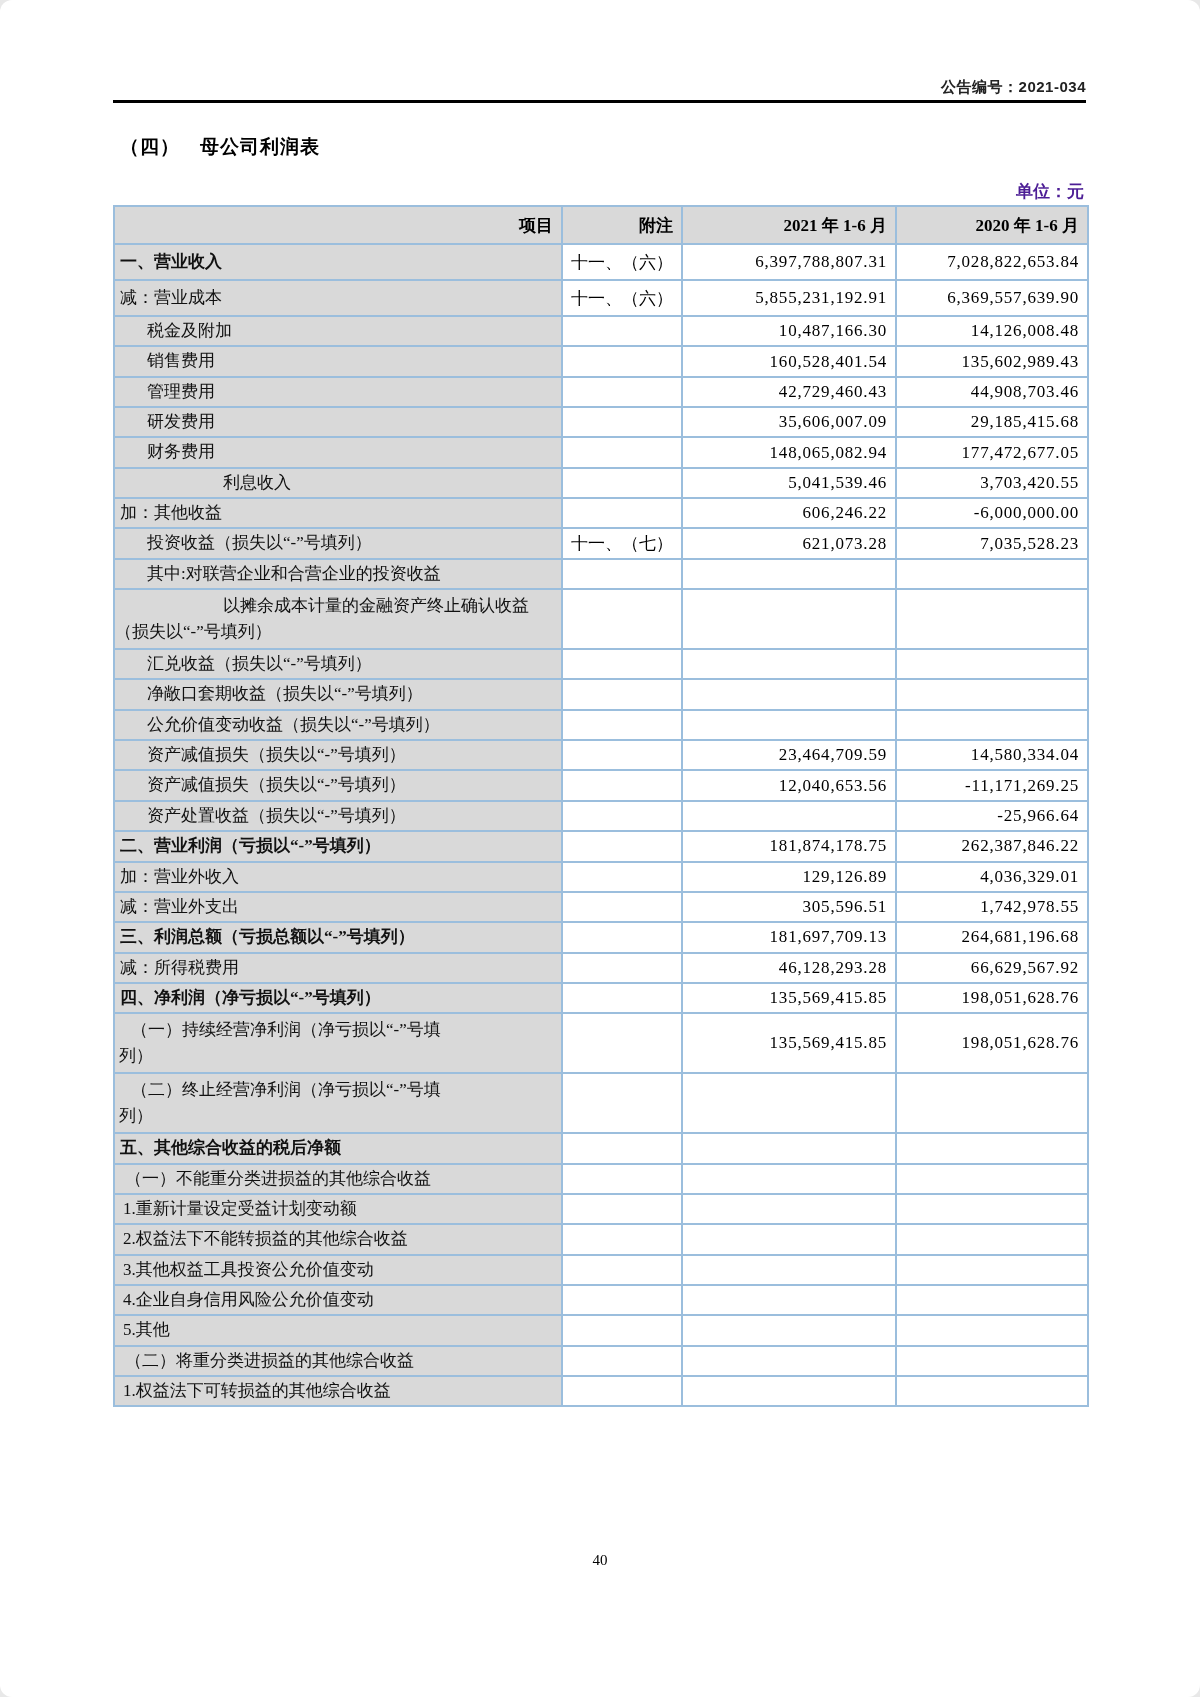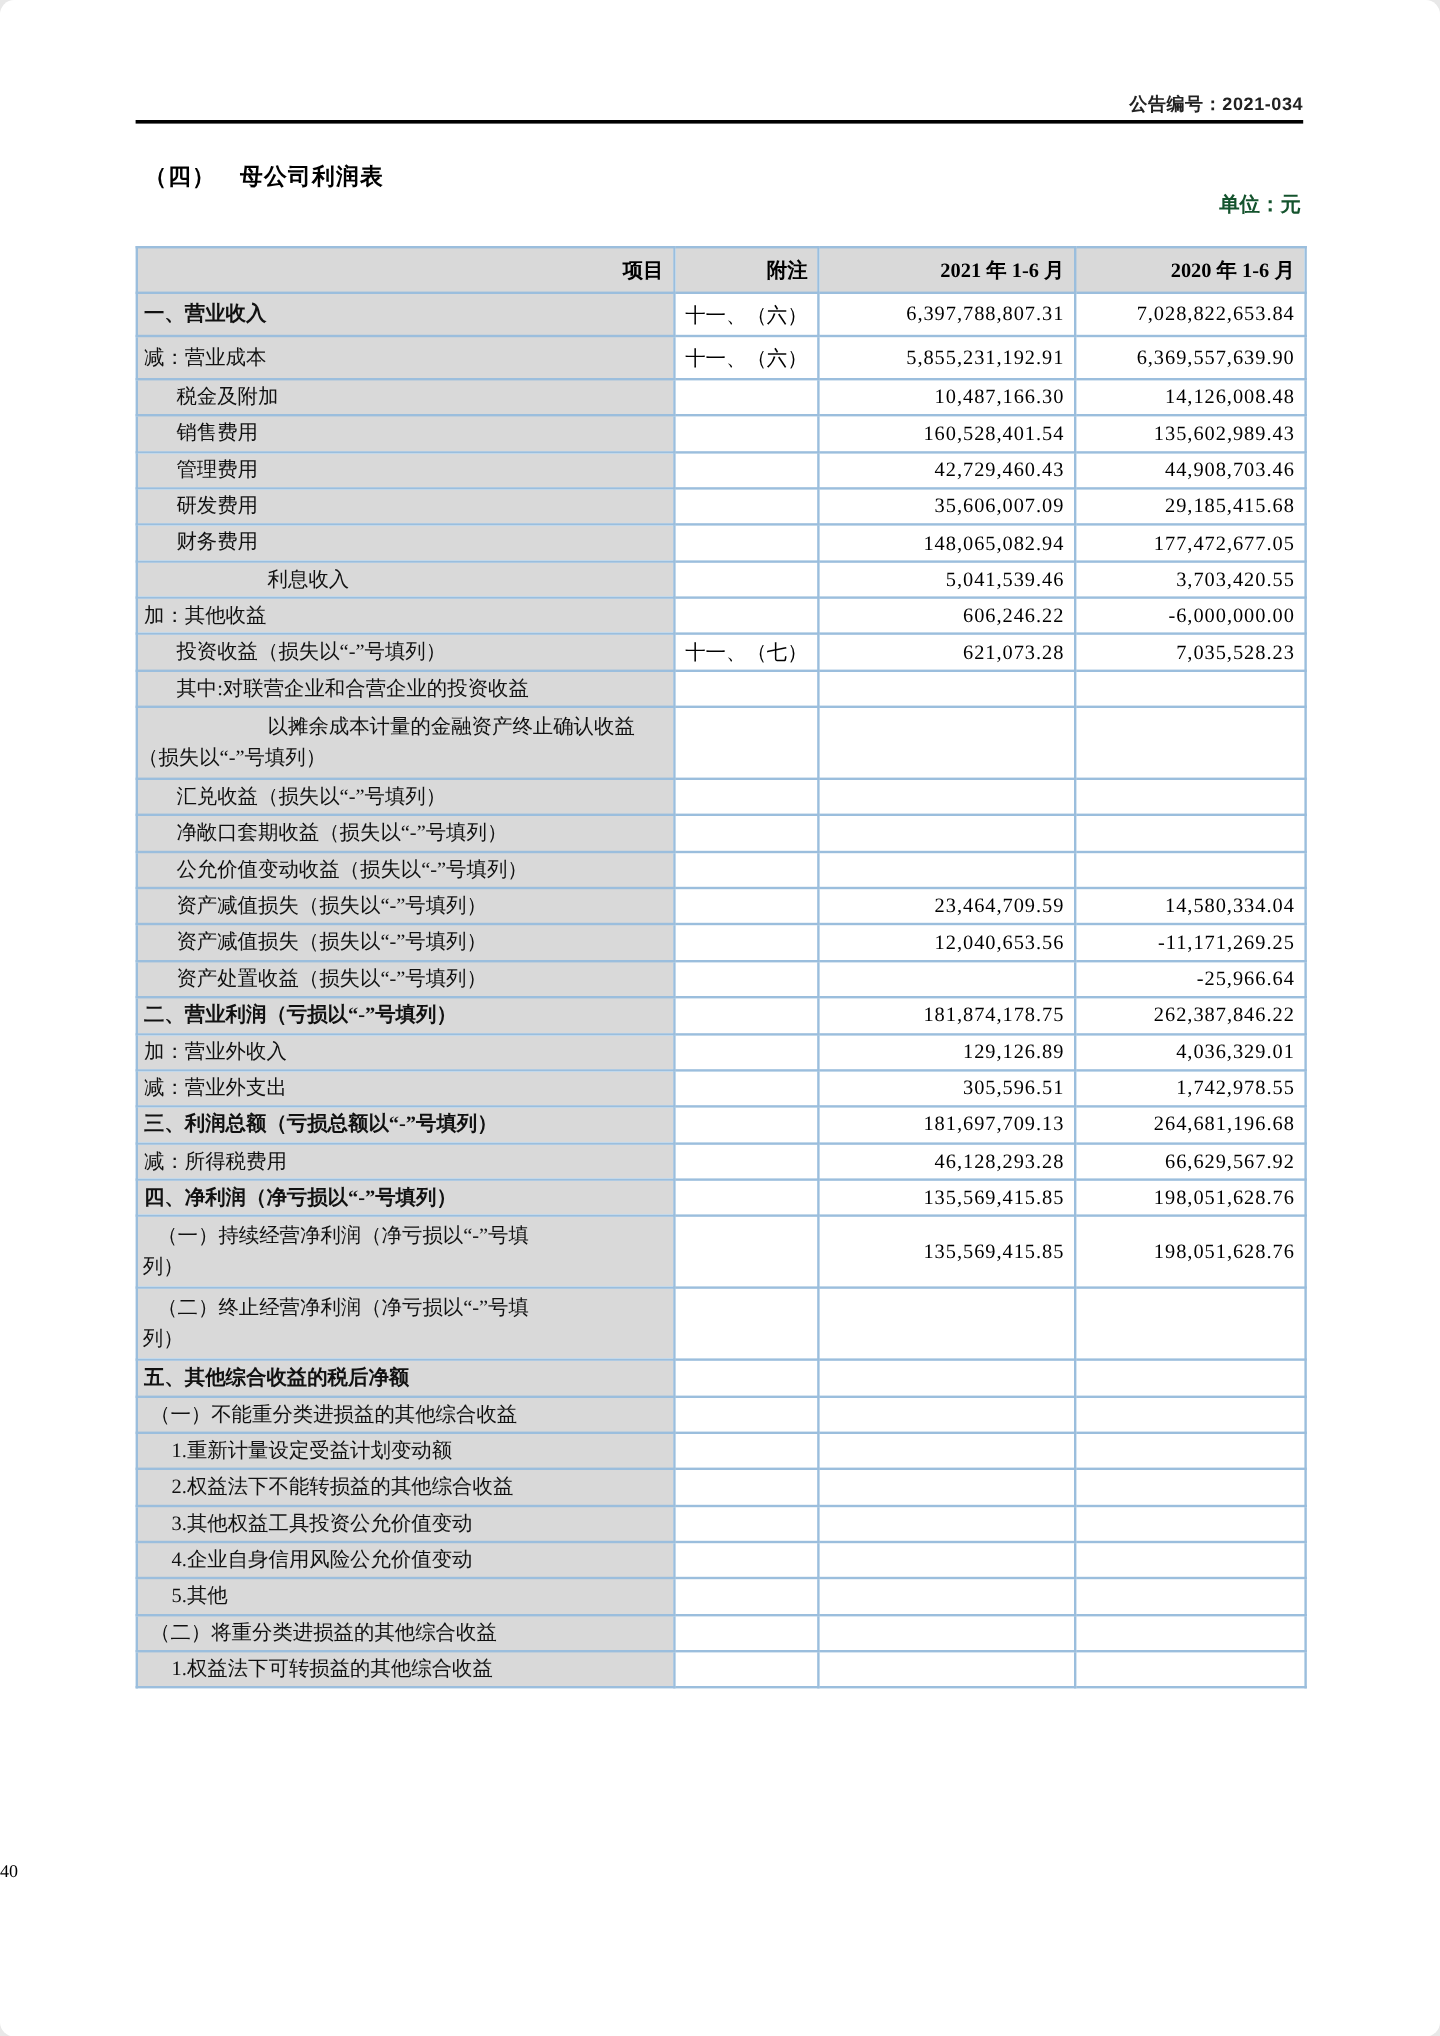--- a/index.html
+++ b/index.html
@@ -22,22 +22,22 @@
   .top-rule{
     position:absolute;top:100px;left:113px;width:973px;height:3px;
     background:#000;
   }
   .doc-title{
     position:absolute;top:134px;left:120px;
     font-weight:bold;font-size:19px;color:#000;
     letter-spacing:1px;
   }
   .unit-label{
-    position:absolute;top:159px;right:116px;
-    font-weight:bold;font-size:17px;color:#14532d;
+    position:absolute;top:180px;right:116px;
+    font-weight:bold;font-size:17px;color:#4c1d95;
   }
   table.income{
     position:absolute;top:205px;left:113px;
     width:974px;
     border-collapse:collapse;
     table-layout:fixed;
     font-size:17px;
   }
   table.income th,table.income td{
     border:2px solid #9bbedd;
@@ -60,31 +60,31 @@
     line-height:1.55;
     padding-left:4px;padding-right:4px;
   }
   td.c-item.bold{font-weight:bold;}
   td.c-item.lv0{padding-left:5px;}
   td.c-item.lv1{padding-left:32px;}
   td.c-item.lv2{padding-left:108px;}
   td.c-item.hang{padding-left:0;text-indent:108px;}
   td.c-item.paren{padding-left:10px;}
   td.c-item.paren.hang2{padding-left:4px;text-indent:12px;}
-  td.c-item.num{padding-left:28px;}
+  td.c-item.num{padding-left:8px;}
   td.c-note{text-align:center;background:#fff;color:#000;}
   td.c-num{
     text-align:right;background:#fff;color:#000;
     letter-spacing:.8px;
     padding-right:10px;
     font-size:17px;
   }
   .page-number{
     position:absolute;top:1552px;left:0;width:100%;
-    text-align:left;font-size:15px;color:#000;
+    text-align:center;font-size:15px;color:#000;
     font-family:"Liberation Serif","DejaVu Serif",serif;
   }
 </style>
 </head>
 <body>
 
 <div class="page">
 
   <div class="doc-number">公告编号：2021-034</div>
   <div class="top-rule"></div>

